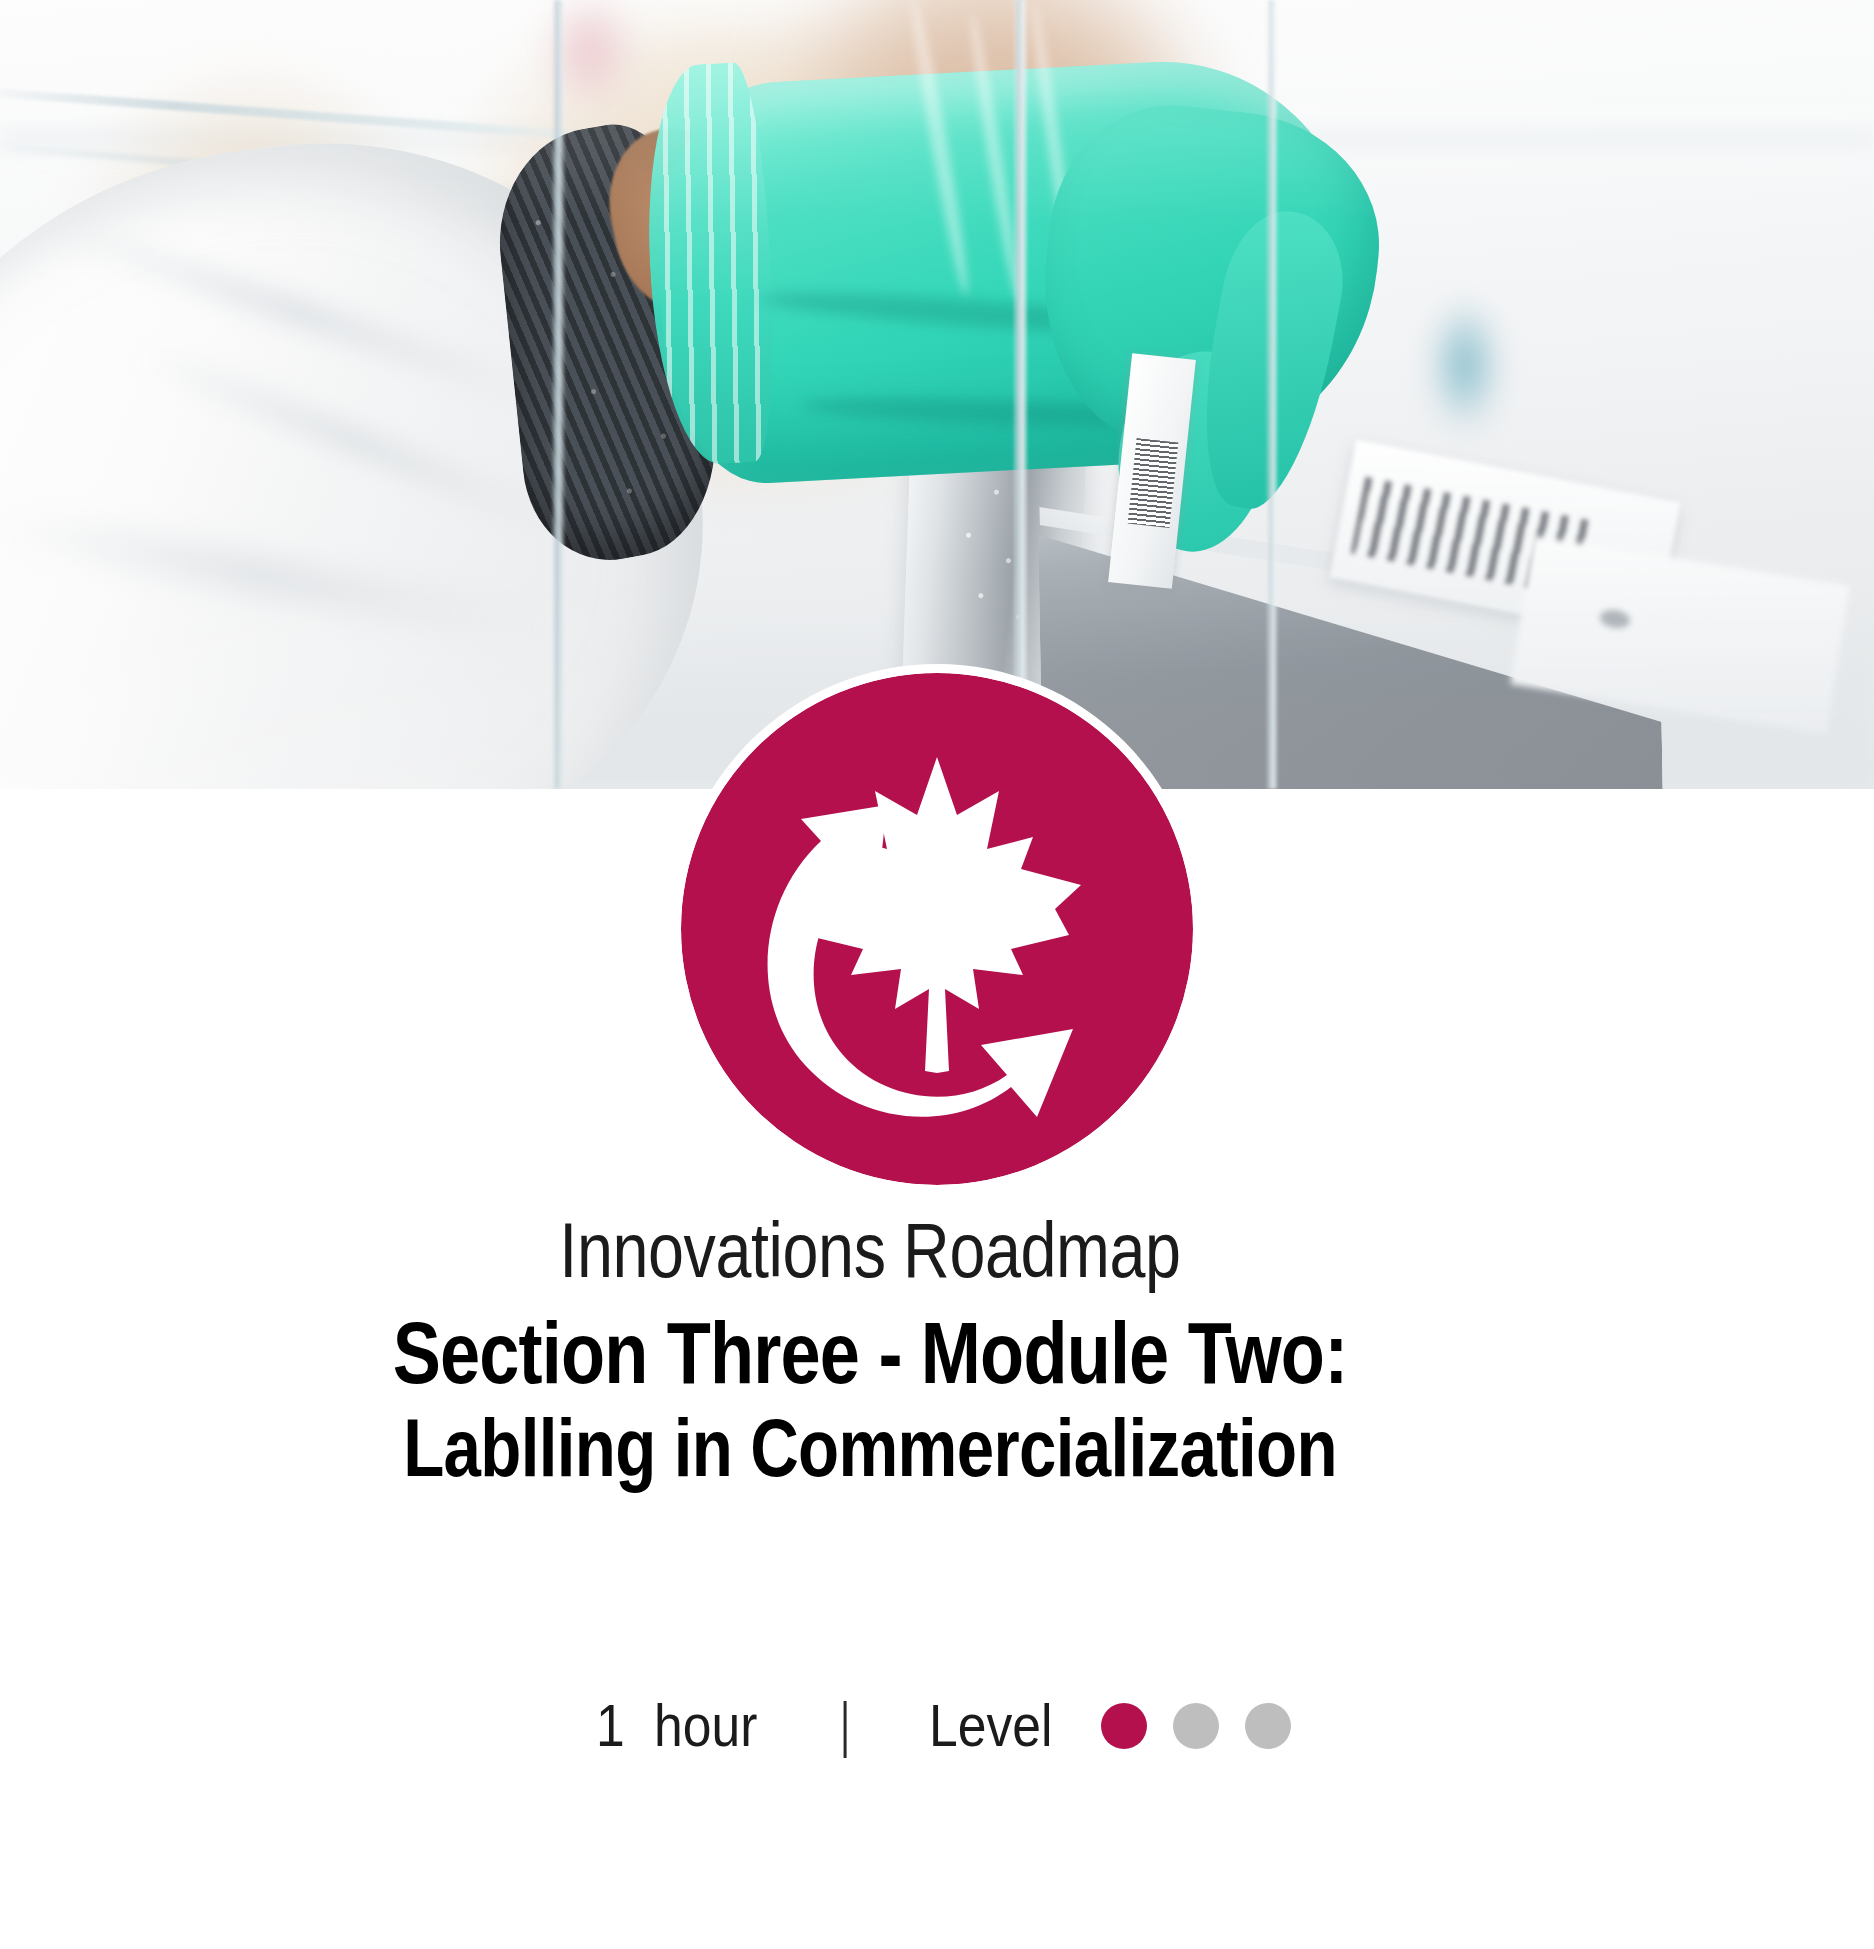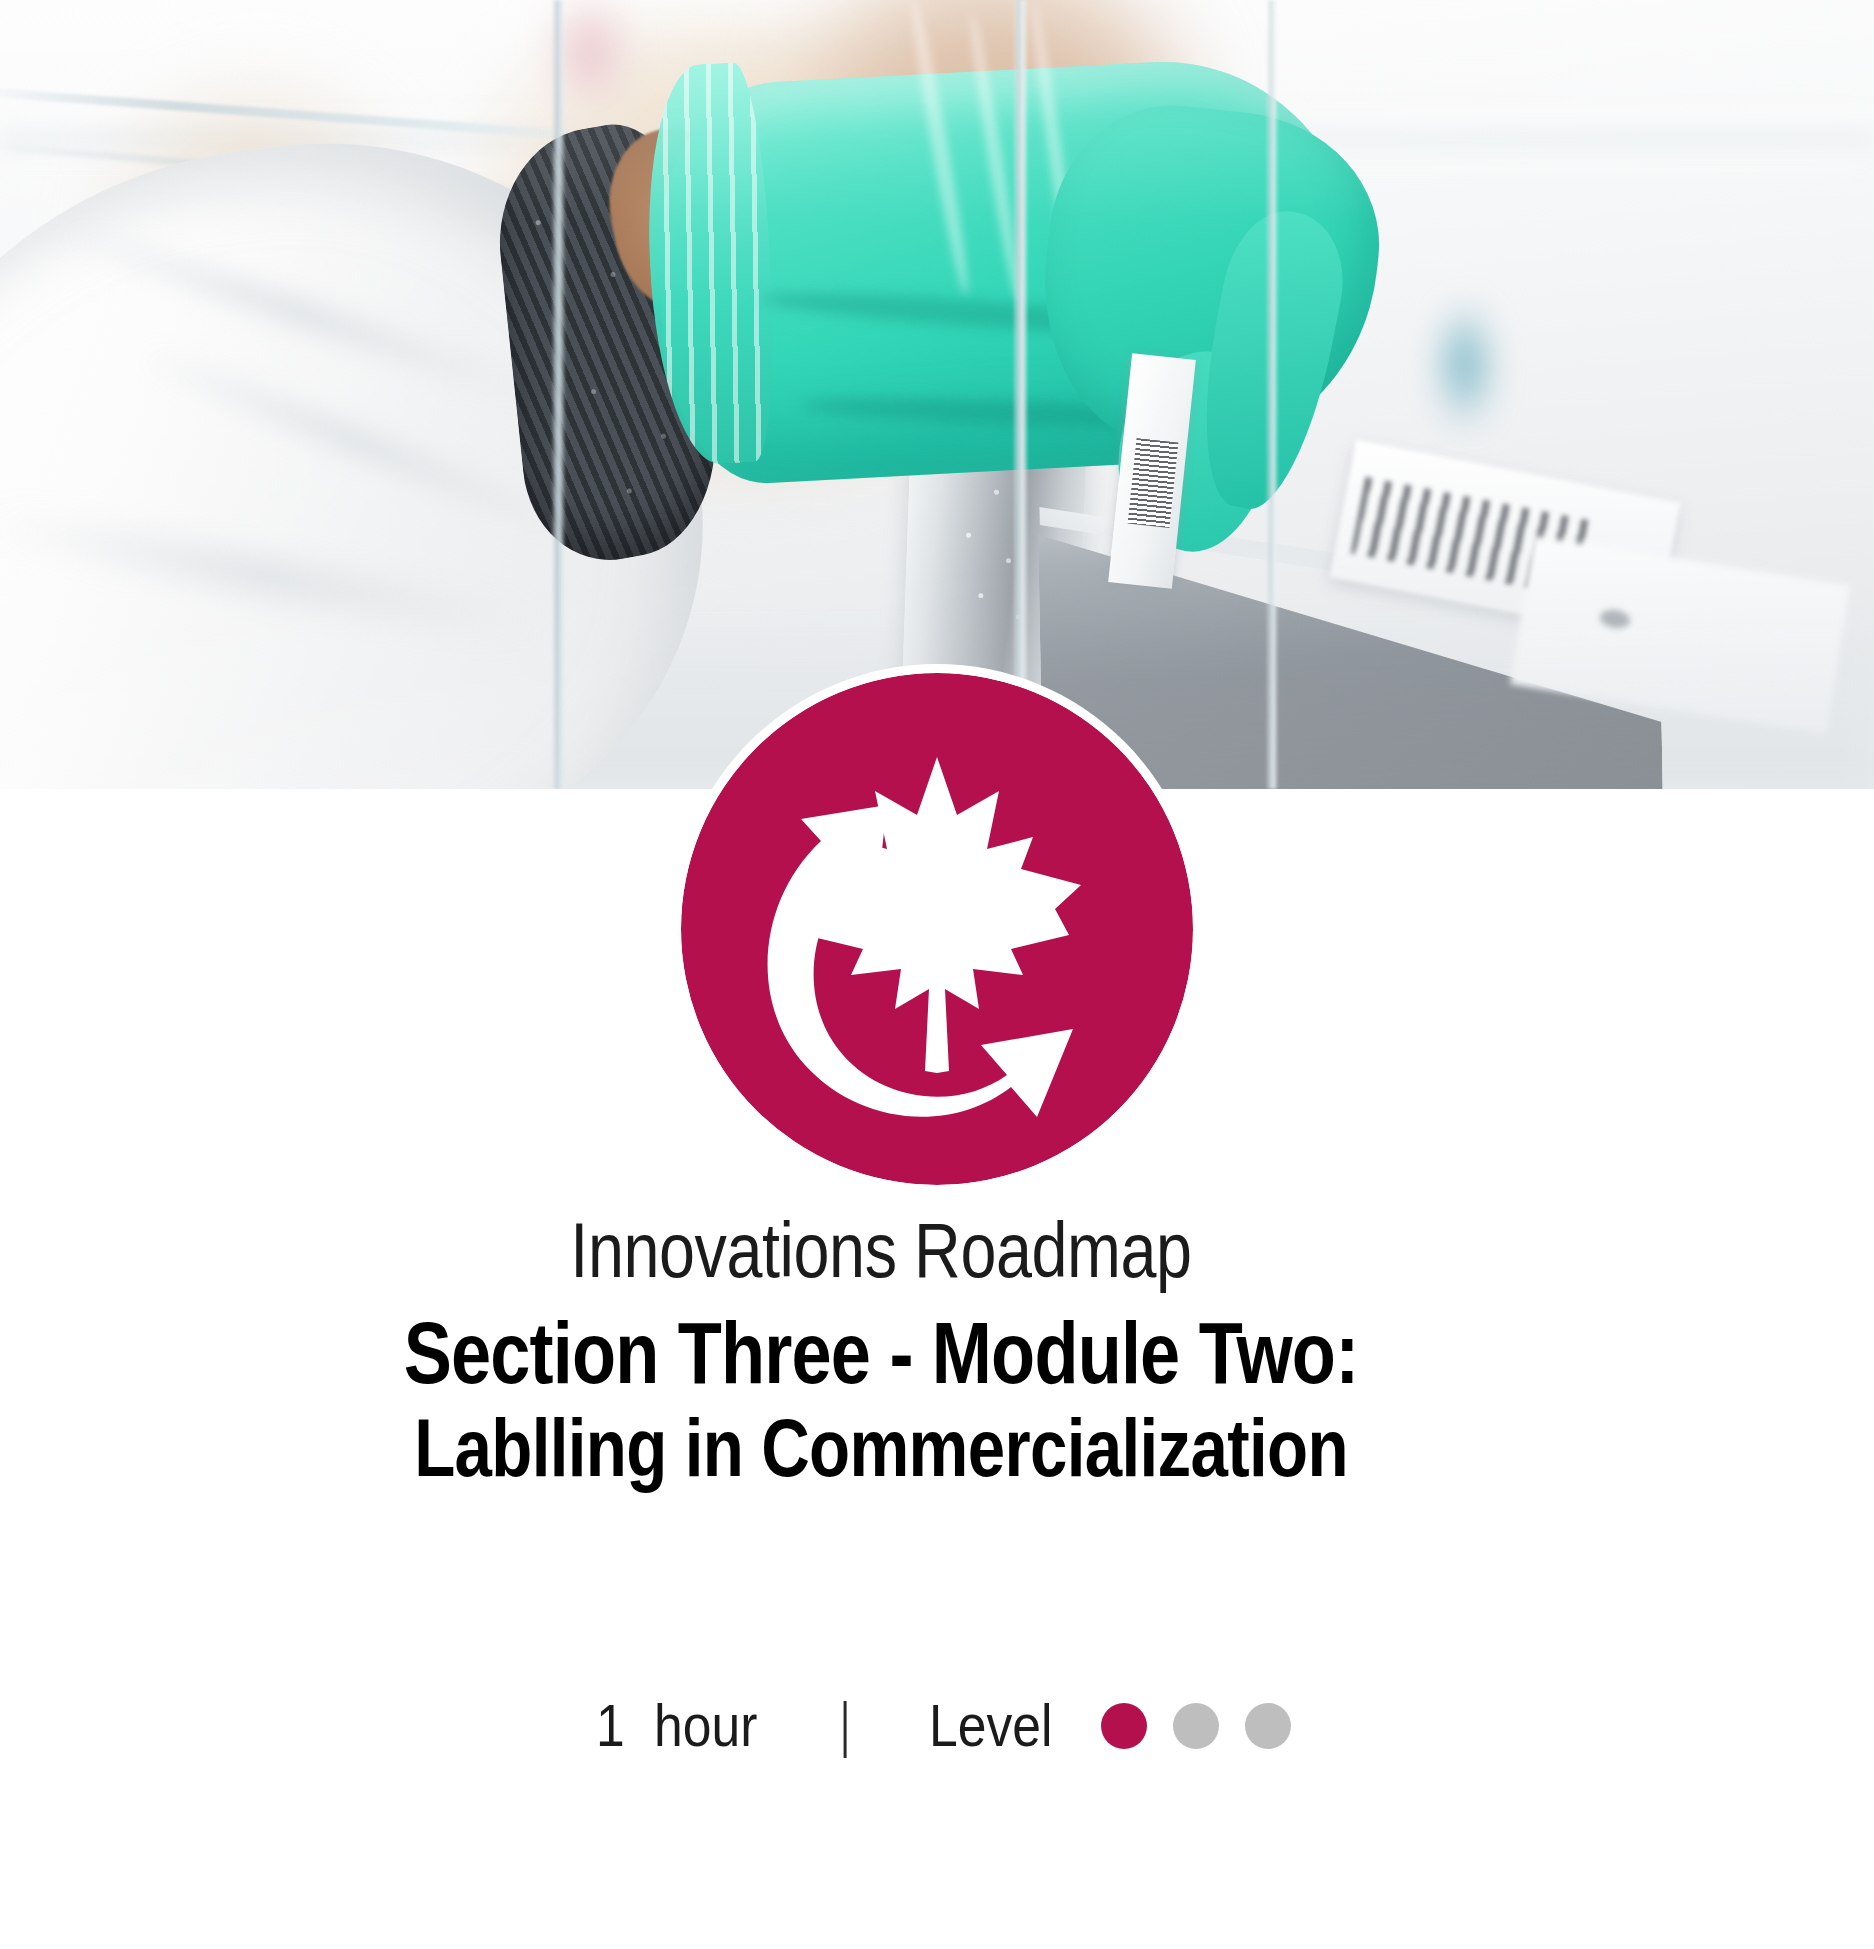--- a/index.html
+++ b/index.html
@@ -280,21 +280,20 @@
     border-radius:50%;
   }
   .badge-mark{
     position:absolute; left:9px; top:9px; width:512px; height:512px;
   }
 
   
   .content{
     position:absolute; left:0; top:1210px; width:1740px;
     text-align:center;
-    margin-left:11px;
   }
   .kicker{
     font-size:77px; line-height:1.06; font-weight:300; letter-spacing:-.5px;
     color:#1b1b1b; font-stretch:condensed;
     transform:scaleX(.84); transform-origin:center;
   }
   .title{
     margin-top:16px;
     font-size:88px; line-height:1.02; font-weight:700; letter-spacing:-1px;
     color:#000000;

